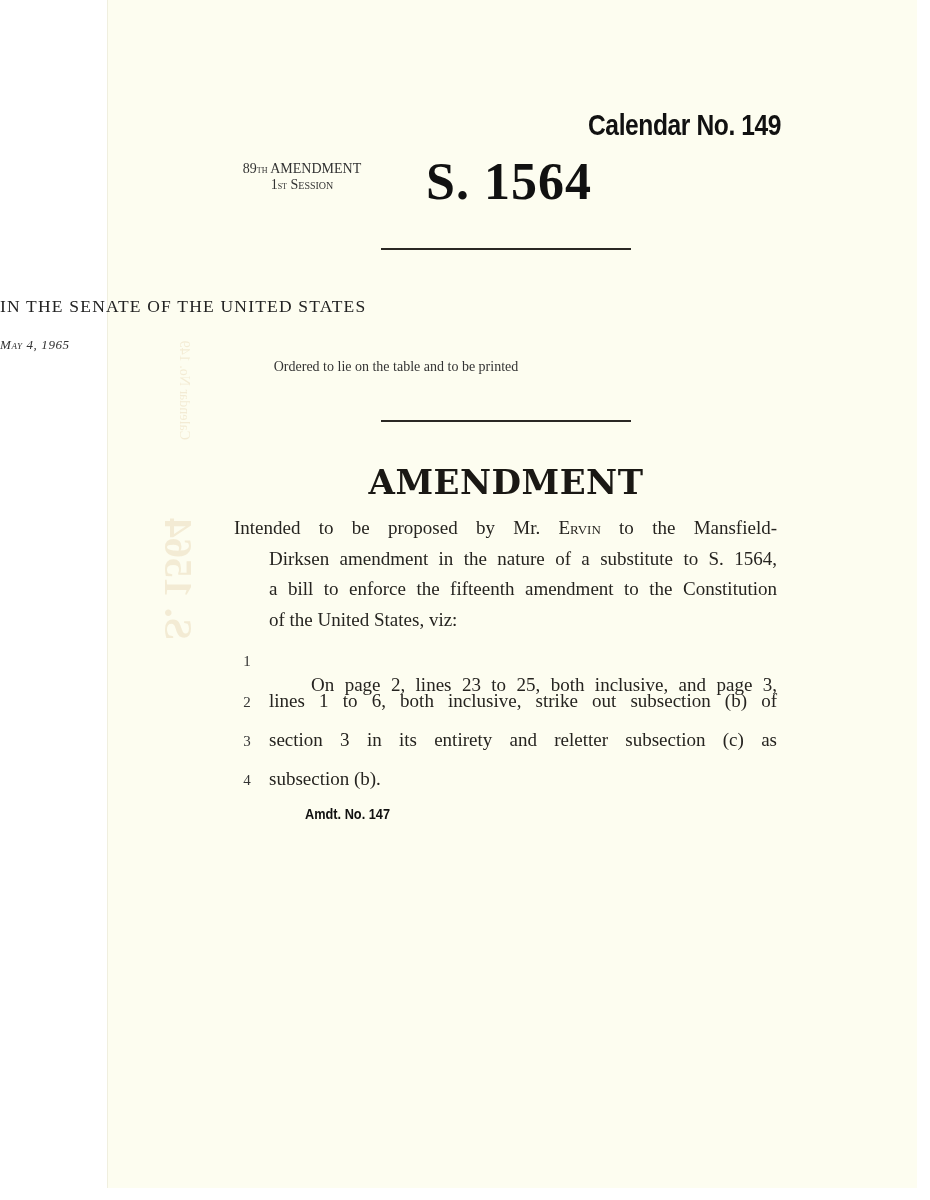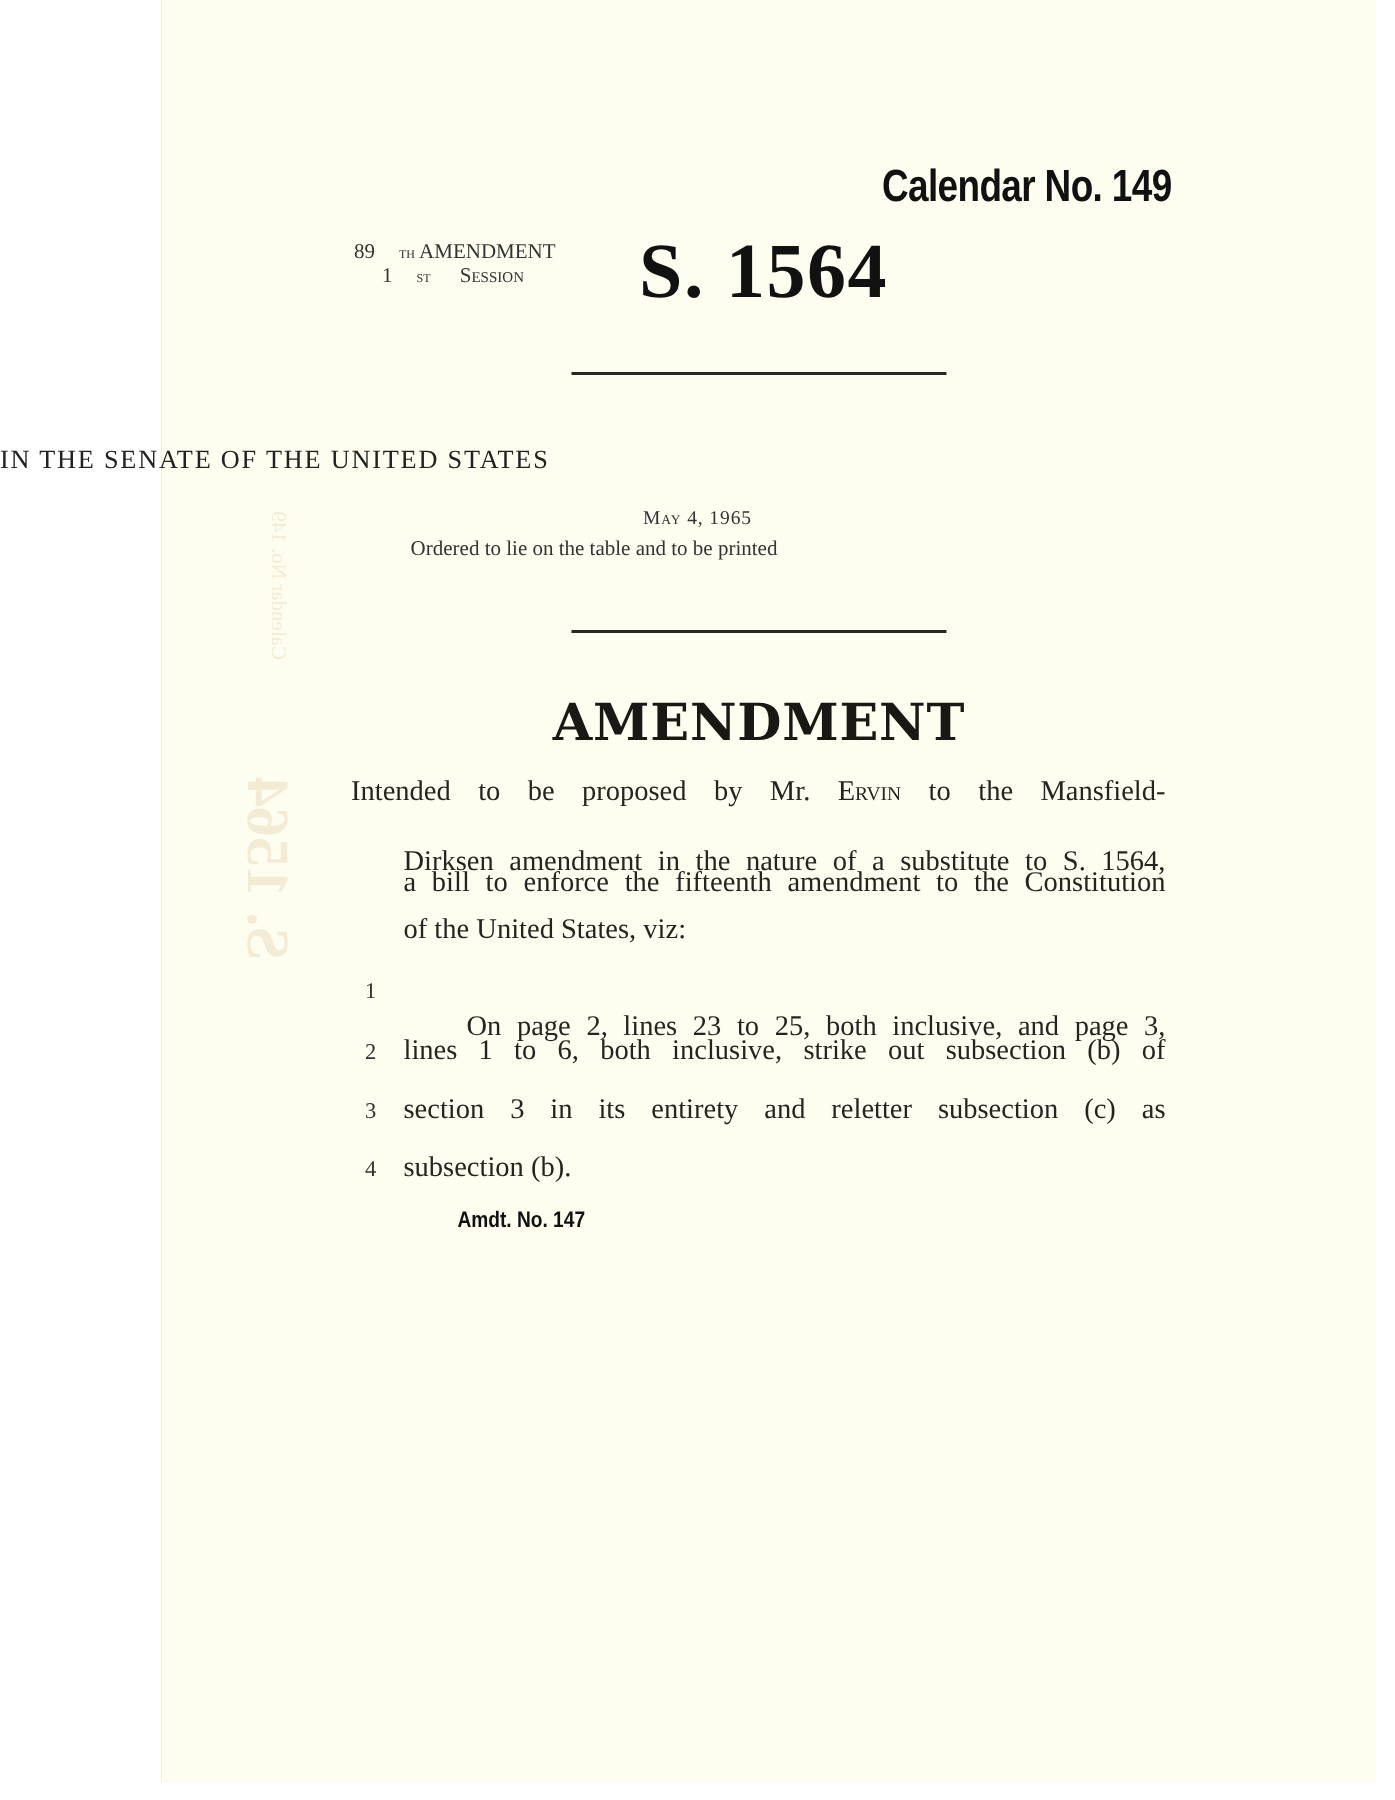--- a/index.html
+++ b/index.html
@@ -20,36 +20,36 @@
     left: 588px; top: 108px;
     font-family: "Liberation Sans", "DejaVu Sans", sans-serif;
     font-weight: bold; font-size: 30px; letter-spacing: -0.5px;
     transform: scaleX(0.82); transform-origin: left top;
     color: #111;
   }
   .congress {
     left: 236px; top: 161px; width: 132px; text-align: center;
     font-size: 14px; line-height: 16px; color: #333;
   }
-  .congress .sc { font-variant: small-caps; padding-left: 16px; }
+  .congress .sc { font-variant: small-caps; }
   .billno {
     left: 426px; top: 152px;
     font-family: "Liberation Serif", "DejaVu Serif", serif;
     font-weight: bold; font-size: 52px; letter-spacing: 1px; color: #111;
   }
   .rule {
     position: absolute; height: 1.5px; background: #2a2824;
   }
   .senate {
     left: 0; width: 930px; top: 296px; text-align: left;
     font-size: 17.5px; letter-spacing: 1.2px; color: #222;
   }
   .date {
-    left: 0; width: 930px; top: 337px; text-align: center;
-    font-size: 13px; font-variant: small-caps; letter-spacing: 0.6px; color: #333;
+    left: 0; width: 930px; top: 337px; text-align: left;
+    font-size: 13px; font-variant: small-caps; letter-spacing: 0.6px; color: #333; font-style: italic;
   }
   .ordered {
     left: 0; width: 792px; top: 359px; text-align: center;
     font-size: 14px; color: #333;
   }
   .amendment {
     left: 0; width: 1012px; top: 462px; text-align: center;
     font-family: "DejaVu Serif", serif; font-weight: bold;
     font-size: 34px; letter-spacing: 0.5px; color: #1a1814;
   }
@@ -113,21 +113,21 @@
 <div class="abs ordered">Ordered to lie on the table and to be printed</div>
 
 <div class="rule" style="left:381px; top:420px; width:250px;"></div>
 
 <div class="abs amendment">AMENDMENT</div>
 
 <div class="intro">
   <div class="body-line" style="left:234px; width:543px; top:517px;">
     <span>Intended to be proposed by Mr.</span> <span style="font-variant:small-caps;">Ervin</span> <span>to the Mansfield-</span>
   </div>
-  <div class="body-line" style="top:548px;margin-top:16px;">Dirksen amendment in the nature of a substitute to S. 1564,</div>
+  <div class="body-line" style="top:548px;">Dirksen amendment in the nature of a substitute to S. 1564,</div>
   <div class="body-line" style="top:578px;">a bill to enforce the fifteenth amendment to the Constitution</div>
   <div class="body-line last" style="top:609px;">of the United States, viz:</div>
 </div>
 
 <div>
   <div class="line-num" style="top:653px;">1</div>
   <div class="body-line indent" style="top:650px;">On page 2, lines 23 to 25, both inclusive, and page 3,</div>
 
   <div class="line-num" style="top:694px;">2</div>
   <div class="body-line" style="top:690px;">lines 1 to 6, both inclusive, strike out subsection (b) of</div>

